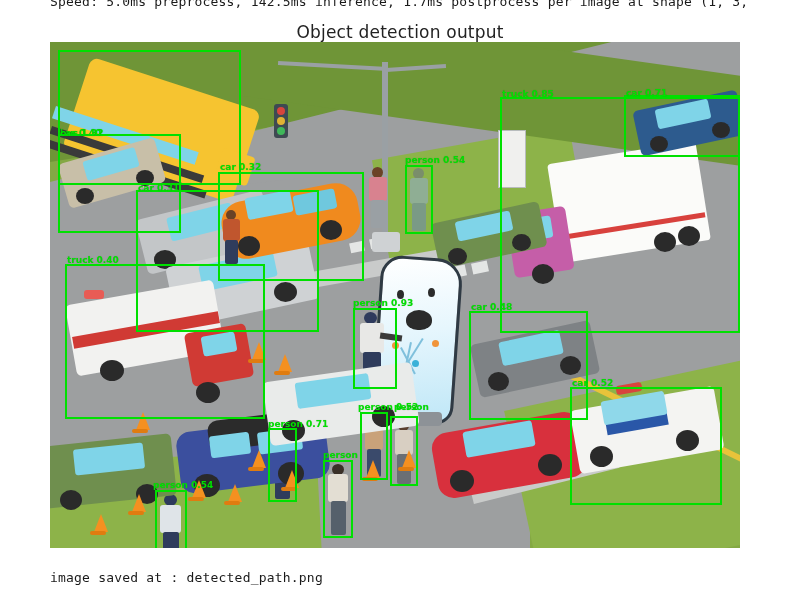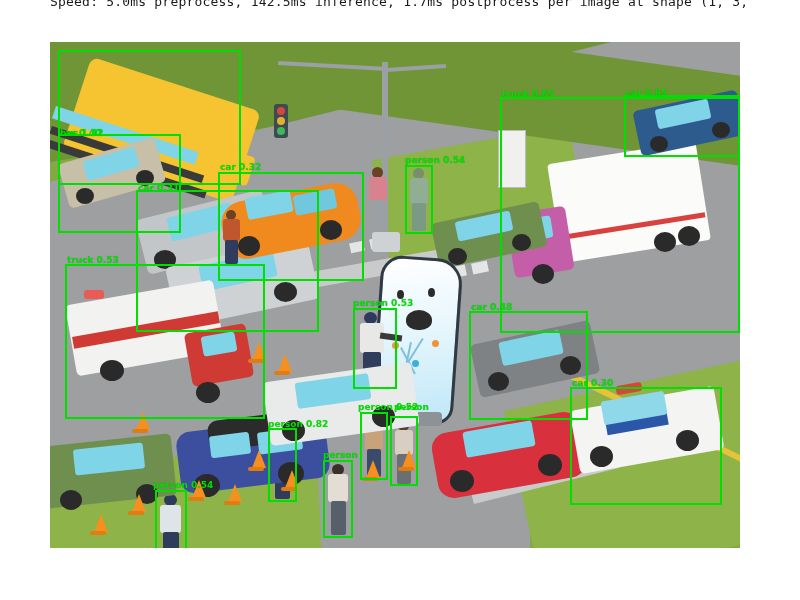--- a/index.html
+++ b/index.html
@@ -71,20 +71,21 @@
   .tl-box{position:absolute;background:#3e4a52;border-radius:3px;}
   .tl-lamp{position:absolute;border-radius:50%;}
 </style>
 </head>
 <body>
 
 <div class="page">
 
   <div class="console-line console-top">Speed: 5.0ms preprocess, 142.5ms inference, 1.7ms postprocess per image at shape (1, 3,</div>
 
+  <div class="plot-title">Object detection output</div>
 
   <div class="image-frame">
     <div class="scene">
 
       <div class="grass" style="left:0;top:0;width:690px;height:506px;background:#84a844;"></div>
       <div class="shape" style="left:0;top:0;width:690px;height:120px;background:#6f9537;transform:skewY(-9deg);transform-origin:0 0;"></div>
 
       <div class="road" style="left:-60px;top:50px;width:860px;height:150px;transform:rotate(-14deg);transform-origin:50% 50%;"></div>
 
       <div class="road" style="left:120px;top:150px;width:620px;height:330px;transform:rotate(-6deg);transform-origin:0 0;"></div>
@@ -300,42 +301,43 @@
       <div id="detections-layer">
           <div class="det-box" style="left: 8px; top: 8px; width: 183px; height: 135px; border-color: rgb(0, 224, 0);"></div>
           <div class="det-label" style="left: 10px; top: 86px; color: rgb(0, 224, 0);">bus 1.32</div>
           <div class="det-box" style="left: 8px; top: 92px; width: 123px; height: 99px; border-color: rgb(0, 224, 0);"></div>
           <div class="det-label" style="left: 10px; top: 86px; color: rgb(0, 224, 0);">car 0.40</div>
           <div class="det-box" style="left: 86px; top: 148px; width: 183px; height: 142px; border-color: rgb(0, 224, 0);"></div>
           <div class="det-label" style="left: 88px; top: 141px; color: rgb(0, 224, 0);">car 0.31</div>
           <div class="det-box" style="left: 168px; top: 130px; width: 146px; height: 109px; border-color: rgb(0, 224, 0);"></div>
           <div class="det-label" style="left: 170px; top: 120px; color: rgb(0, 224, 0);">car 0.32</div>
           <div class="det-box" style="left: 15px; top: 222px; width: 200px; height: 155px; border-color: rgb(0, 224, 0);"></div>
-          <div class="det-label" style="left: 17px; top: 213px; color: rgb(0, 224, 0);">truck 0.53</div>
+          <div class="det-label" style="left: 17px; top: 213px; color: rgb(0, 224, 0);">truck 0.40</div>
           <div class="det-box" style="left: 450px; top: 55px; width: 240px; height: 236px; border-color: rgb(0, 224, 0);"></div>
           <div class="det-label" style="left: 452px; top: 47px; color: rgb(0, 224, 0);">truck 0.85</div>
           <div class="det-box" style="left: 574px; top: 53px; width: 116px; height: 62px; border-color: rgb(0, 224, 0);"></div>
-          <div class="det-label" style="left: 576px; top: 46px; color: rgb(0, 224, 0);">car 0.85</div>
+          <div class="det-label" style="left: 576px; top: 46px; color: rgb(0, 224, 0);">car 0.71</div>
           <div class="det-box" style="left: 355px; top: 123px; width: 28px; height: 69px; border-color: rgb(0, 224, 0);"></div>
           <div class="det-label" style="left: 355px; top: 113px; color: rgb(0, 224, 0);">person 0.54</div>
           <div class="det-box" style="left: 303px; top: 266px; width: 44px; height: 81px; border-color: rgb(0, 224, 0);"></div>
-          <div class="det-label" style="left: 303px; top: 256px; color: rgb(0, 224, 0);">person 0.53</div>
+          <div class="det-label" style="left: 303px; top: 256px; color: rgb(0, 224, 0);">person 0.93</div>
           <div class="det-box" style="left: 419px; top: 269px; width: 119px; height: 109px; border-color: rgb(0, 224, 0);"></div>
           <div class="det-label" style="left: 421px; top: 260px; color: rgb(0, 224, 0);">car 0.48</div>
           <div class="det-box" style="left: 520px; top: 345px; width: 152px; height: 118px; border-color: rgb(0, 224, 0);"></div>
-          <div class="det-label" style="left: 522px; top: 336px; color: rgb(0, 224, 0);">car 0.30</div>
+          <div class="det-label" style="left: 522px; top: 336px; color: rgb(0, 224, 0);">car 0.52</div>
           <div class="det-box" style="left: 218px; top: 386px; width: 29px; height: 74px; border-color: rgb(0, 224, 0);"></div>
-          <div class="det-label" style="left: 218px; top: 377px; color: rgb(0, 224, 0);">person 0.82</div>
+          <div class="det-label" style="left: 218px; top: 377px; color: rgb(0, 224, 0);">person 0.71</div>
           <div class="det-box" style="left: 310px; top: 370px; width: 28px; height: 68px; border-color: rgb(0, 224, 0);"></div>
           <div class="det-label" style="left: 308px; top: 360px; color: rgb(0, 224, 0);">person 0.52</div>
           <div class="det-box" style="left: 340px; top: 374px; width: 28px; height: 70px; border-color: rgb(0, 224, 0);"></div>
           <div class="det-label" style="left: 344px; top: 360px; color: rgb(0, 224, 0);">person</div>
           <div class="det-box" style="left: 105px; top: 448px; width: 32px; height: 80px; border-color: rgb(0, 224, 0);"></div>
           <div class="det-label" style="left: 103px; top: 438px; color: rgb(0, 224, 0);">person 0.54</div>
           <div class="det-box" style="left: 273px; top: 418px; width: 30px; height: 78px; border-color: rgb(0, 224, 0);"></div>
           <div class="det-label" style="left: 273px; top: 408px; color: rgb(0, 224, 0);">person</div>
         </div>
 
     </div>
   </div>
 
+  <div class="console-line console-bottom">image saved at : detected_path.png</div>
 
 </div>
 
 </body></html>

